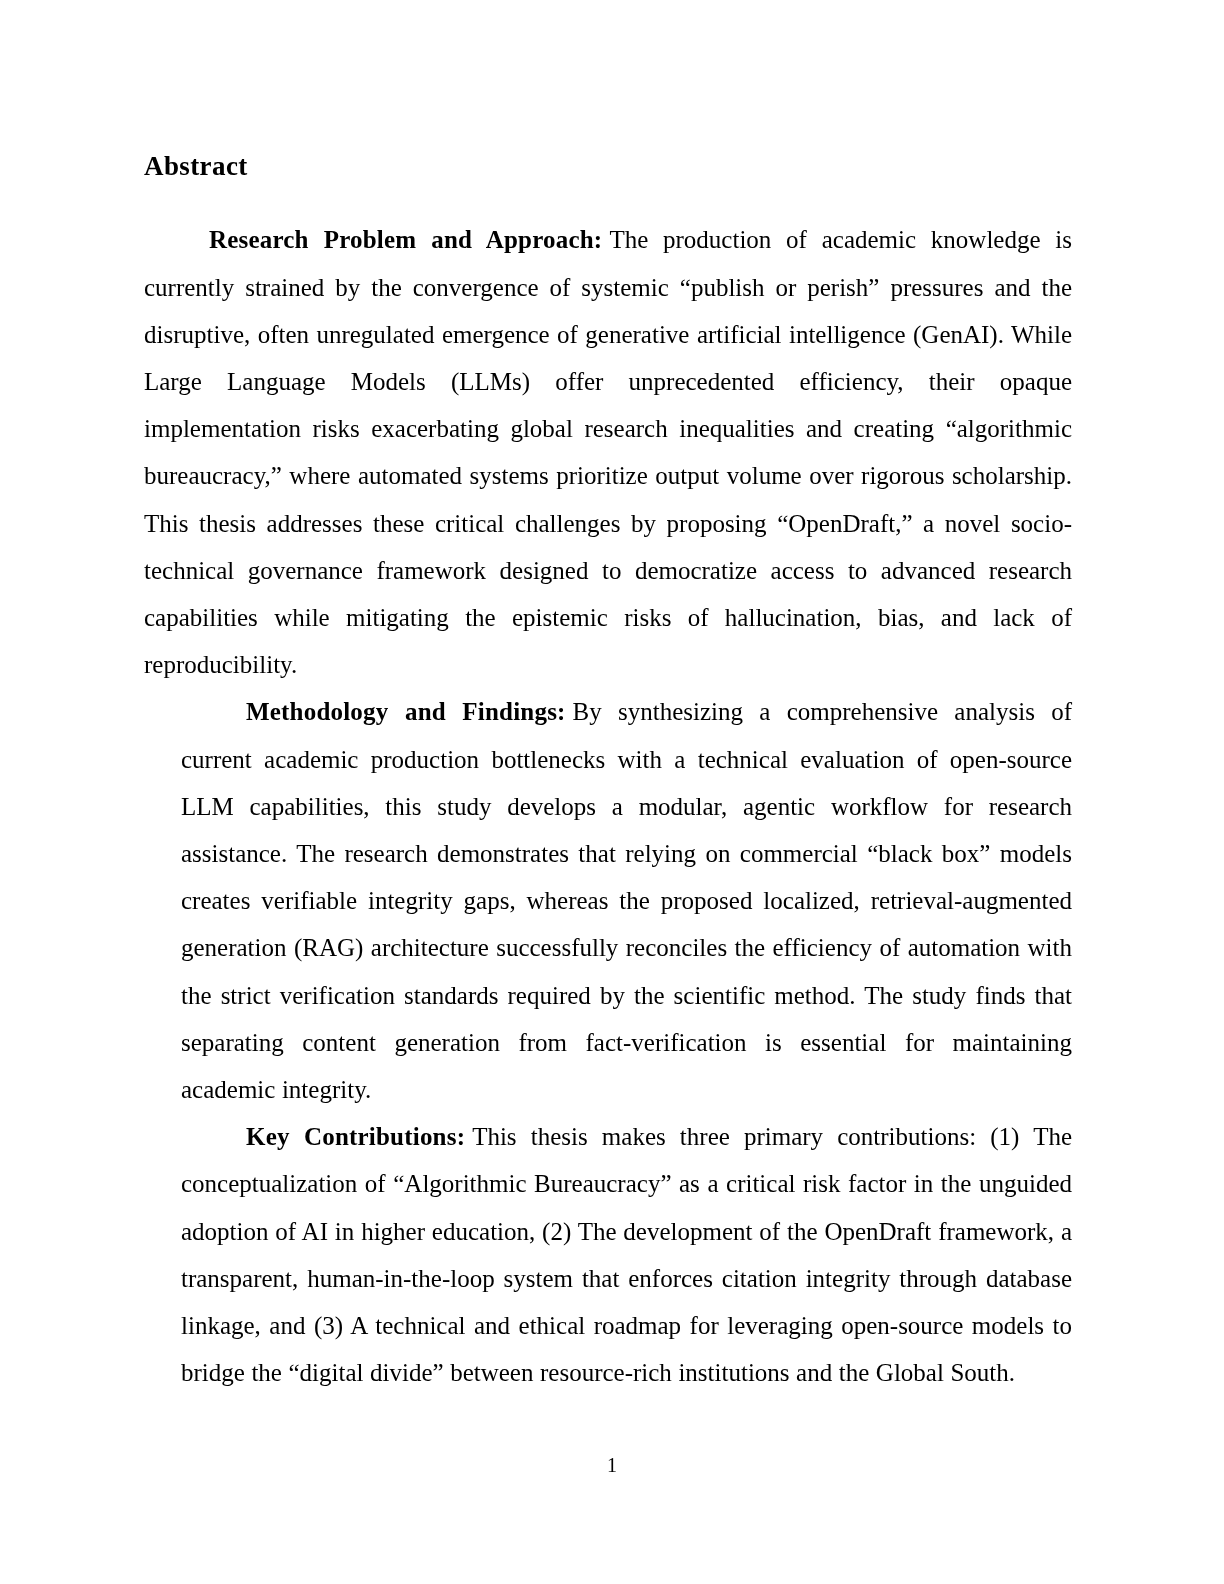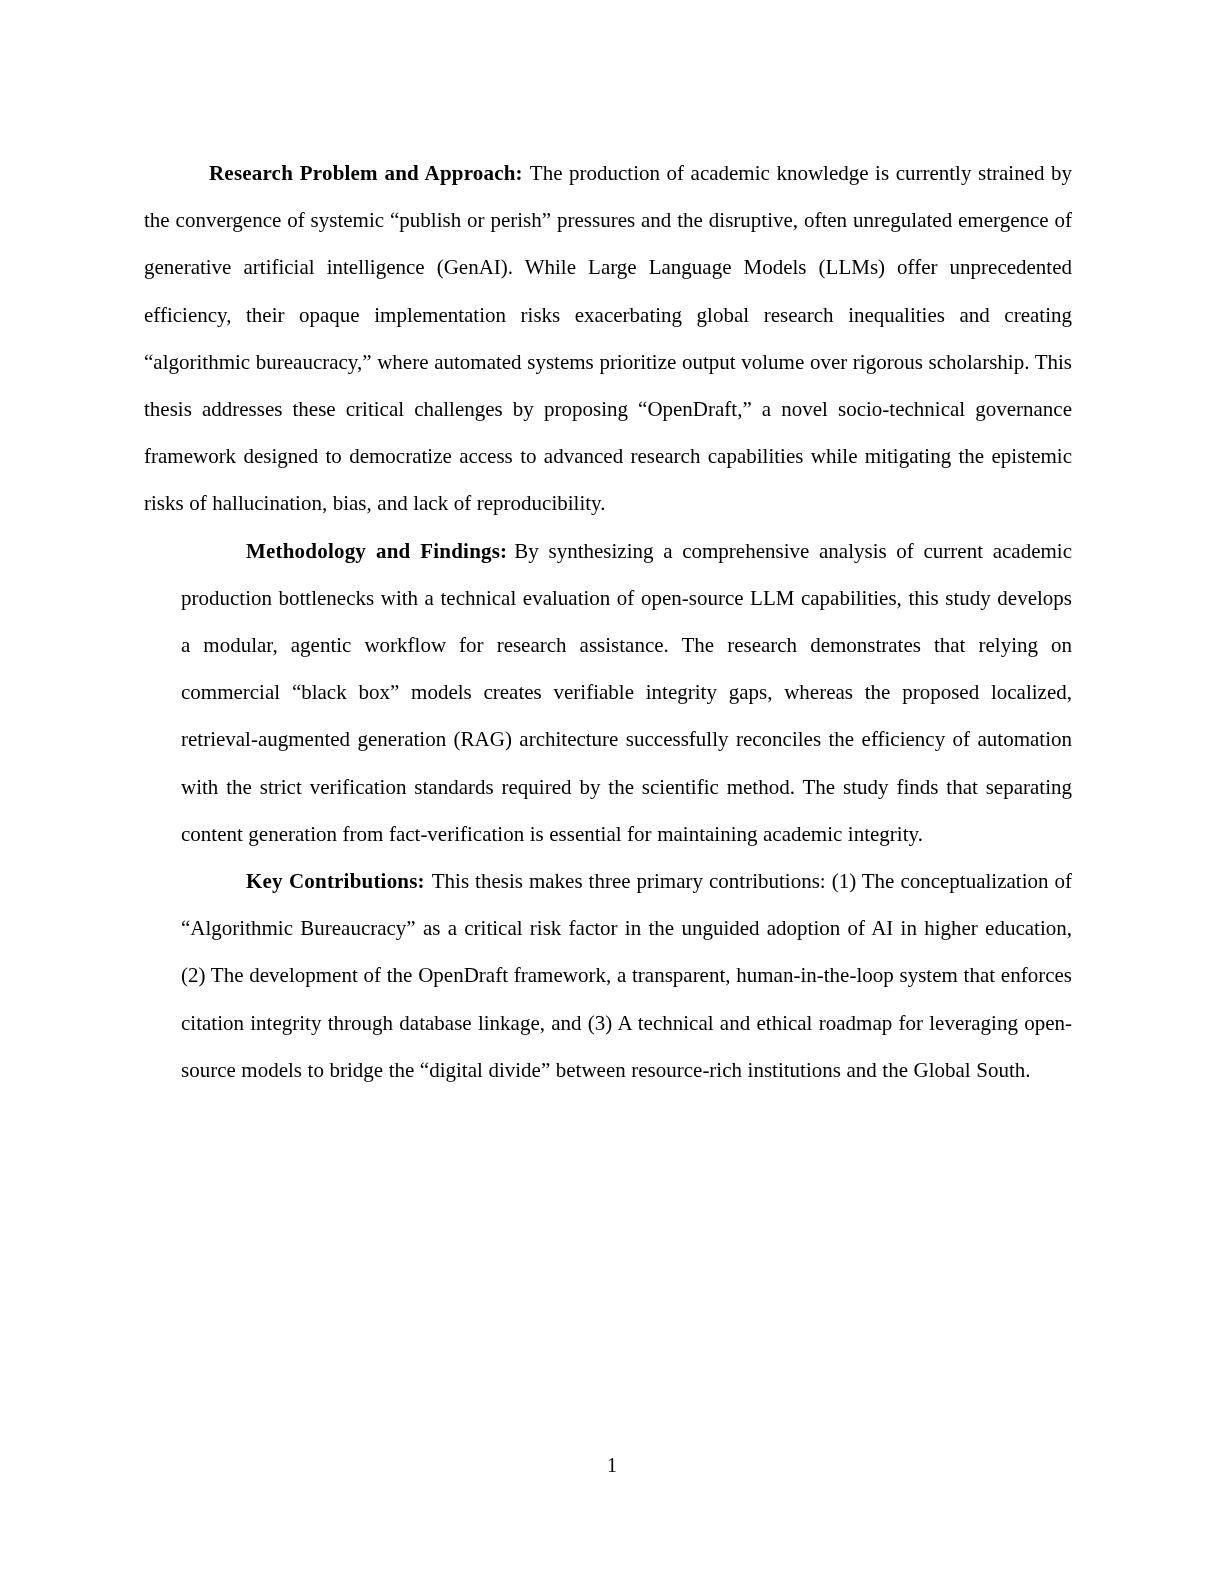--- a/index.html
+++ b/index.html
@@ -27,21 +27,21 @@
   }
   .section-heading {
     font-size: 27px;
     font-weight: bold;
     line-height: 1.2;
     letter-spacing: 0.4px;
     margin: 0 0 34px 0;
     font-family: "Liberation Serif", "DejaVu Serif", serif;
   }
   .para {
-    font-size: 21px;
+    font-size: 25px;
     line-height: 47.2px;
     text-align: justify;
     text-justify: inter-word;
     text-indent: 65px;
     margin: 0;
     hyphens: auto;
     -webkit-hyphens: auto;
     word-spacing: 0.3px;
   }
   .para + .para {
@@ -67,20 +67,21 @@
     line-height: 1;
   }
 </style>
 </head>
 <body>
 
 <div class="page">
 
   <div class="content">
 
+    <h1 class="section-heading">Abstract</h1>
 
     <p class="para">
       <span class="lead">Research Problem and Approach:</span><span class="lead-spacer"></span><span>The production of academic knowledge is currently strained by the convergence of systemic “publish or perish” pressures and the disruptive, often unregulated emergence of generative artificial intelligence (GenAI). While Large Language Models (LLMs) offer unprecedented efficiency, their opaque implementation risks exacerbating global research inequalities and creating “algorithmic bureaucracy,” where automated systems prioritize output volume over rigorous scholarship. This thesis addresses these critical challenges by proposing “OpenDraft,” a novel socio-technical governance framework designed to democratize access to advanced research capabilities while mitigating the epistemic risks of hallucination, bias, and lack of reproducibility.</span>
     </p>
 
     <p class="para">
       <span class="lead">Methodology and Findings:</span><span class="lead-spacer"></span><span>By synthesizing a comprehensive analysis of current academic production bottlenecks with a technical evaluation of open-source LLM capabilities, this study develops a modular, agentic workflow for research assistance. The research demonstrates that relying on commercial “black box” models creates verifiable integrity gaps, whereas the proposed localized, retrieval-augmented generation (RAG) architecture successfully reconciles the efficiency of automation with the strict verification standards required by the scientific method. The study finds that separating content generation from fact-verification is essential for maintaining academic integrity.</span>
     </p>
 
     <p class="para">

